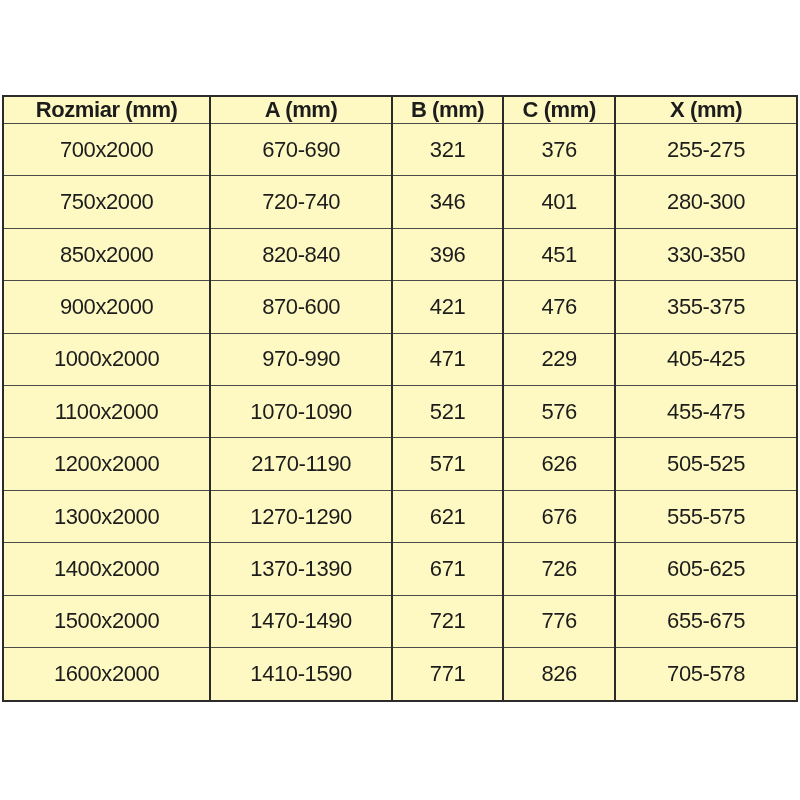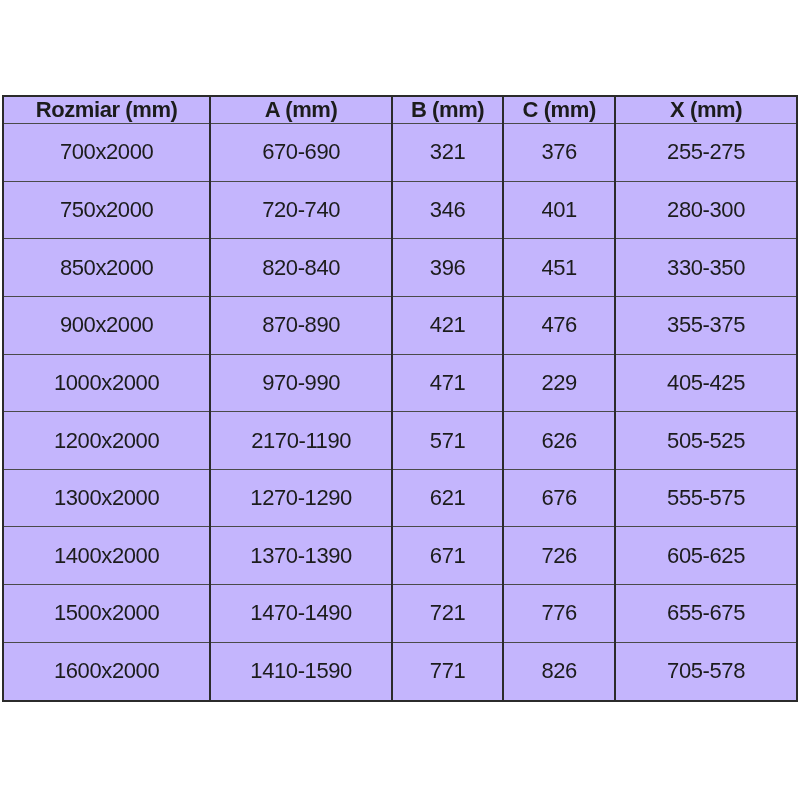--- a/index.html
+++ b/index.html
@@ -16,21 +16,21 @@
     font-family: "Liberation Sans", sans-serif;
   }
   table.size-table {
     position: absolute;
     top: 95px;
     left: 2px;
     width: 796px;
     height: 607px;
     border-collapse: collapse;
     table-layout: fixed;
-    background: #c4b5fd;
+    background: #fef9c3;
     border: 2px solid #2b2b2b;
   }
   .size-table th,
   .size-table td {
     border-top: 1px solid #4a4a4a;
     border-bottom: 1px solid #4a4a4a;
     border-left: 2px solid #2b2b2b;
     border-right: 2px solid #2b2b2b;
     text-align: center;
     vertical-align: middle;
@@ -83,31 +83,38 @@
         </tr>
         <tr>
           <td>850x2000</td>
           <td>820-840</td>
           <td>396</td>
           <td>451</td>
           <td>330-350</td>
         </tr>
         <tr>
           <td>900x2000</td>
-          <td>870-890</td>
+          <td>870-600</td>
           <td>421</td>
           <td>476</td>
           <td>355-375</td>
         </tr>
         <tr>
           <td>1000x2000</td>
           <td>970-990</td>
           <td>471</td>
           <td>229</td>
           <td>405-425</td>
+        </tr>
+        <tr>
+          <td>1100x2000</td>
+          <td>1070-1090</td>
+          <td>521</td>
+          <td>576</td>
+          <td>455-475</td>
         </tr>
         <tr>
           <td>1200x2000</td>
           <td>2170-1190</td>
           <td>571</td>
           <td>626</td>
           <td>505-525</td>
         </tr>
         <tr>
           <td>1300x2000</td>

